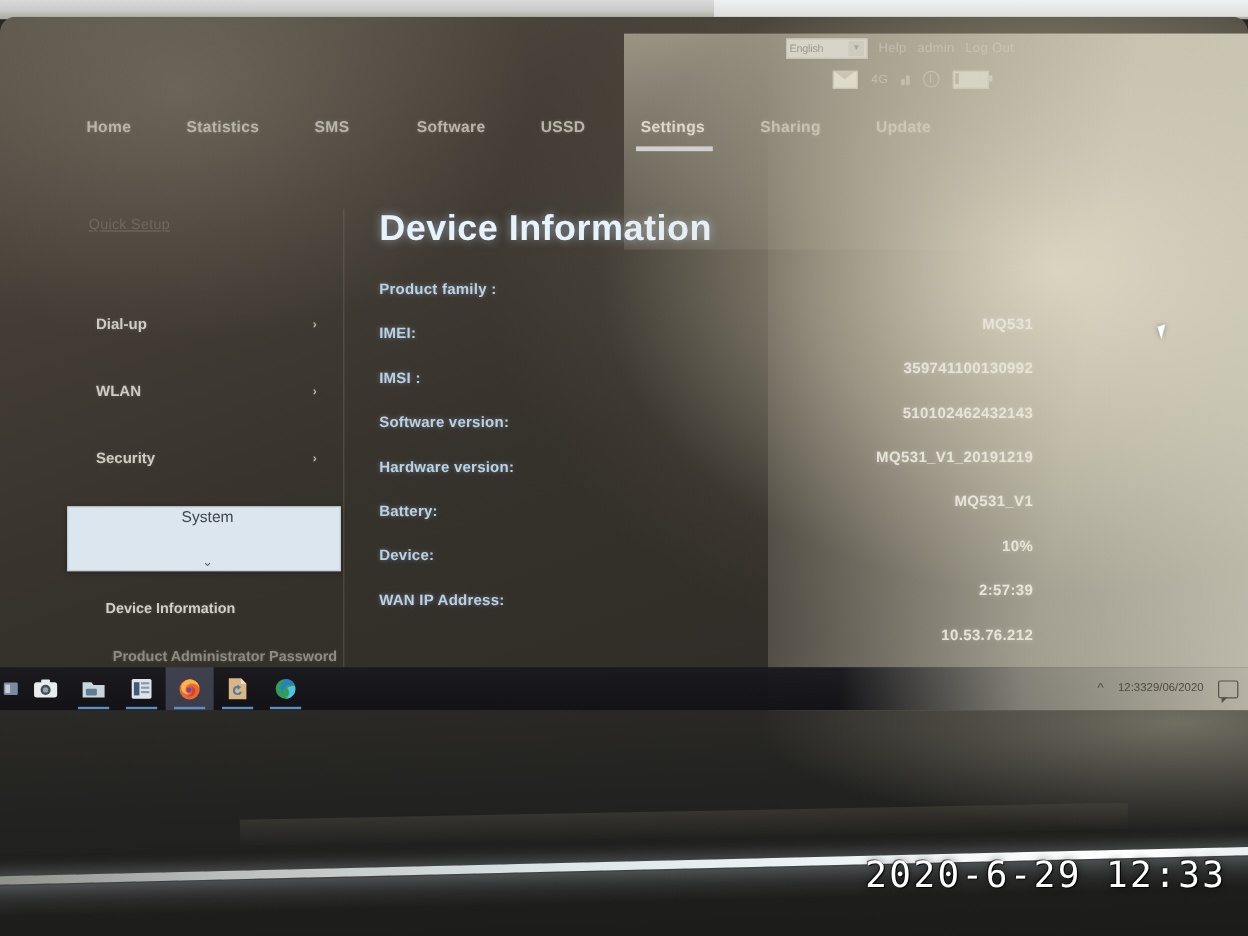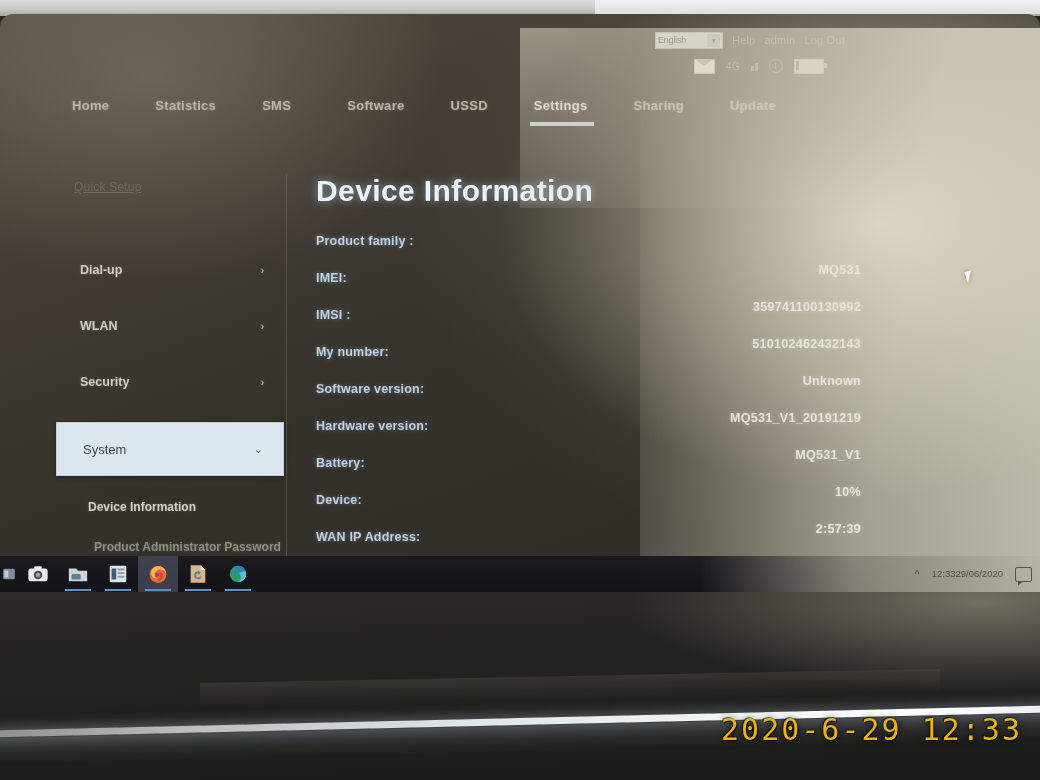--- a/index.html
+++ b/index.html
@@ -129,20 +129,21 @@
     text-shadow:0 0 3px rgba(255,255,255,.18);
   }
   .side-item .chev{font-size:10px;color:#bab8ad;}
   .side-item.first{margin-top:62px;}
   .side-item.selected{
     background:#dbe6ee;color:#40464c;font-weight:normal;
     height:54px;margin-top:26px;padding-left:26px;
     border:1px solid #c3cfd8;box-sizing:border-box;
     text-shadow:none;font-size:13px;
     box-shadow:0 1px 5px rgba(0,0,0,.35);
+    flex-direction:column;
   }
   .side-item.selected .chev{color:#5d656c;font-size:11px;}
   .side-sub{
     font-size:12px;font-weight:bold;color:#d2d0c4;
     padding-left:32px;margin-top:24px;
     text-shadow:0 0 3px rgba(255,255,255,.18);
   }
   .side-sub.dim{color:#8e8b7f;font-weight:bold;margin-top:26px;padding-left:38px;}
   .side-rule{
     position:absolute;left:230px;top:2px;width:1px;height:402px;
@@ -239,21 +240,21 @@
   .edge-shadow{
     position:absolute;left:-10px;top:134px;width:1060px;height:26px;
     background:linear-gradient(180deg, rgba(90,96,98,.45), rgba(0,0,0,0));
     transform:rotate(-1.35deg);
   }
 
   
   .stamp{
     position:absolute;right:18px;top:712px;
     font-family:"DejaVu Sans Mono", monospace;
-    font-size:30px;letter-spacing:2px;color:#eab308;
+    font-size:30px;letter-spacing:2px;color:#ffffff;
     text-shadow:1px 1px 0 rgba(0,0,0,.85), -1px -1px 0 rgba(0,0,0,.55), 0 0 7px rgba(0,0,0,.7);
     margin-left:30px;
   }
 </style>
 </head>
 <body>
 
 <div id="photo">
 
   <div class="bezel-top"></div>
@@ -357,24 +358,20 @@
       </div>
       <div class="info-row">
         <span class="info-label">IMEI:</span>
         <span class="info-value">359741100130992</span>
       </div>
       <div class="info-row">
         <span class="info-label">IMSI :</span>
         <span class="info-value">510102462432143</span>
       </div>
       <div class="info-row">
-        <span class="info-label">My number:</span>
-        <span class="info-value">Unknown</span>
-      </div>
-      <div class="info-row">
         <span class="info-label">Software version:</span>
         <span class="info-value">MQ531_V1_20191219</span>
       </div>
       <div class="info-row">
         <span class="info-label">Hardware version:</span>
         <span class="info-value">MQ531_V1</span>
       </div>
       <div class="info-row">
         <span class="info-label">Battery:</span>
         <span class="info-value">10%</span>

